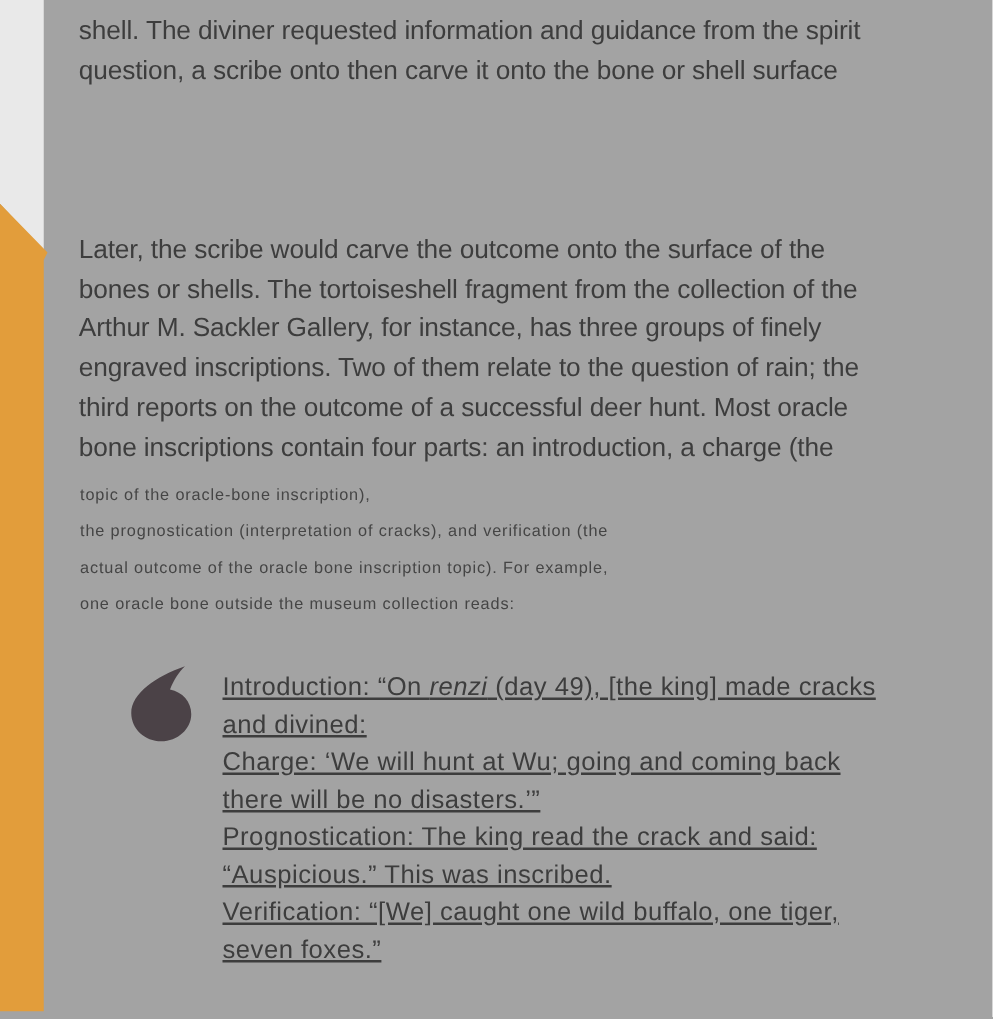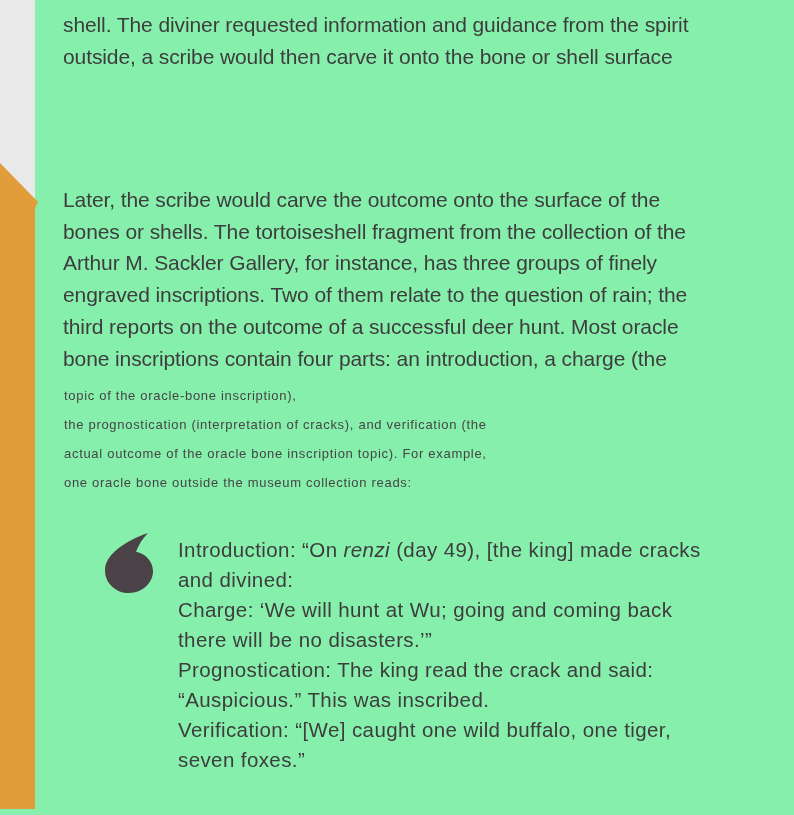--- a/index.html
+++ b/index.html
@@ -1,20 +1,20 @@
 <!DOCTYPE html>
 <html><head>
 <meta charset="utf-8">
 <style>
   html, body { margin: 0; padding: 0; background: #ffffff; }
   .page {
     position: relative;
     width: 794px;
     height: 815px;
-    background: #86efac;
+    background: #a3a3a3;
     overflow: hidden;
     font-family: "Liberation Sans", sans-serif;
   }
   .left-band-svg {
     position: absolute;
     left: 0; top: 0;
     width: 40px; height: 815px;
   }
   .text-block {
     position: absolute;
@@ -48,37 +48,38 @@
   }
   .blockquote-text {
     position: absolute;
     left: 178px;
     top: 535px;
     font-size: 20.5px;
     line-height: 30px;
     letter-spacing: 0.4px;
     color: #3d3d3d;
     white-space: nowrap;
+    text-decoration: underline;
   }
   .italic { font-style: italic; }
   .line { display: block; }
 </style>
 </head>
 <body>
 
 <div class="page">
 
   <svg class="left-band-svg" viewBox="0 0 40 815" preserveAspectRatio="none" aria-hidden="true">
     <path d="M0 0 H35 V201 L0 163 Z" fill="#e9e9e9"></path>
     <path d="M0 163 L38 202 L35 208 V809 H0 Z" fill="#e29d3b"></path>
   </svg>
 
   <div class="text-block para-a" id="para1">
     <span class="line">shell. The diviner requested information and guidance from the spirit</span>
-    <span class="line">outside, a scribe would then carve it onto the bone or shell surface</span>
+    <span class="line">question, a scribe onto then carve it onto the bone or shell surface</span>
   </div>
 
   <div class="text-block para-a" id="para2">
     <span class="line">Later, the scribe would carve the outcome onto the surface of the</span>
     <span class="line">bones or shells. The tortoiseshell fragment from the collection of the</span>
     <span class="line">Arthur M. Sackler Gallery, for instance, has three groups of finely</span>
     <span class="line">engraved inscriptions. Two of them relate to the question of rain; the</span>
     <span class="line">third reports on the outcome of a successful deer hunt. Most oracle</span>
     <span class="line">bone inscriptions contain four parts: an introduction, a charge (the</span>
   </div>

